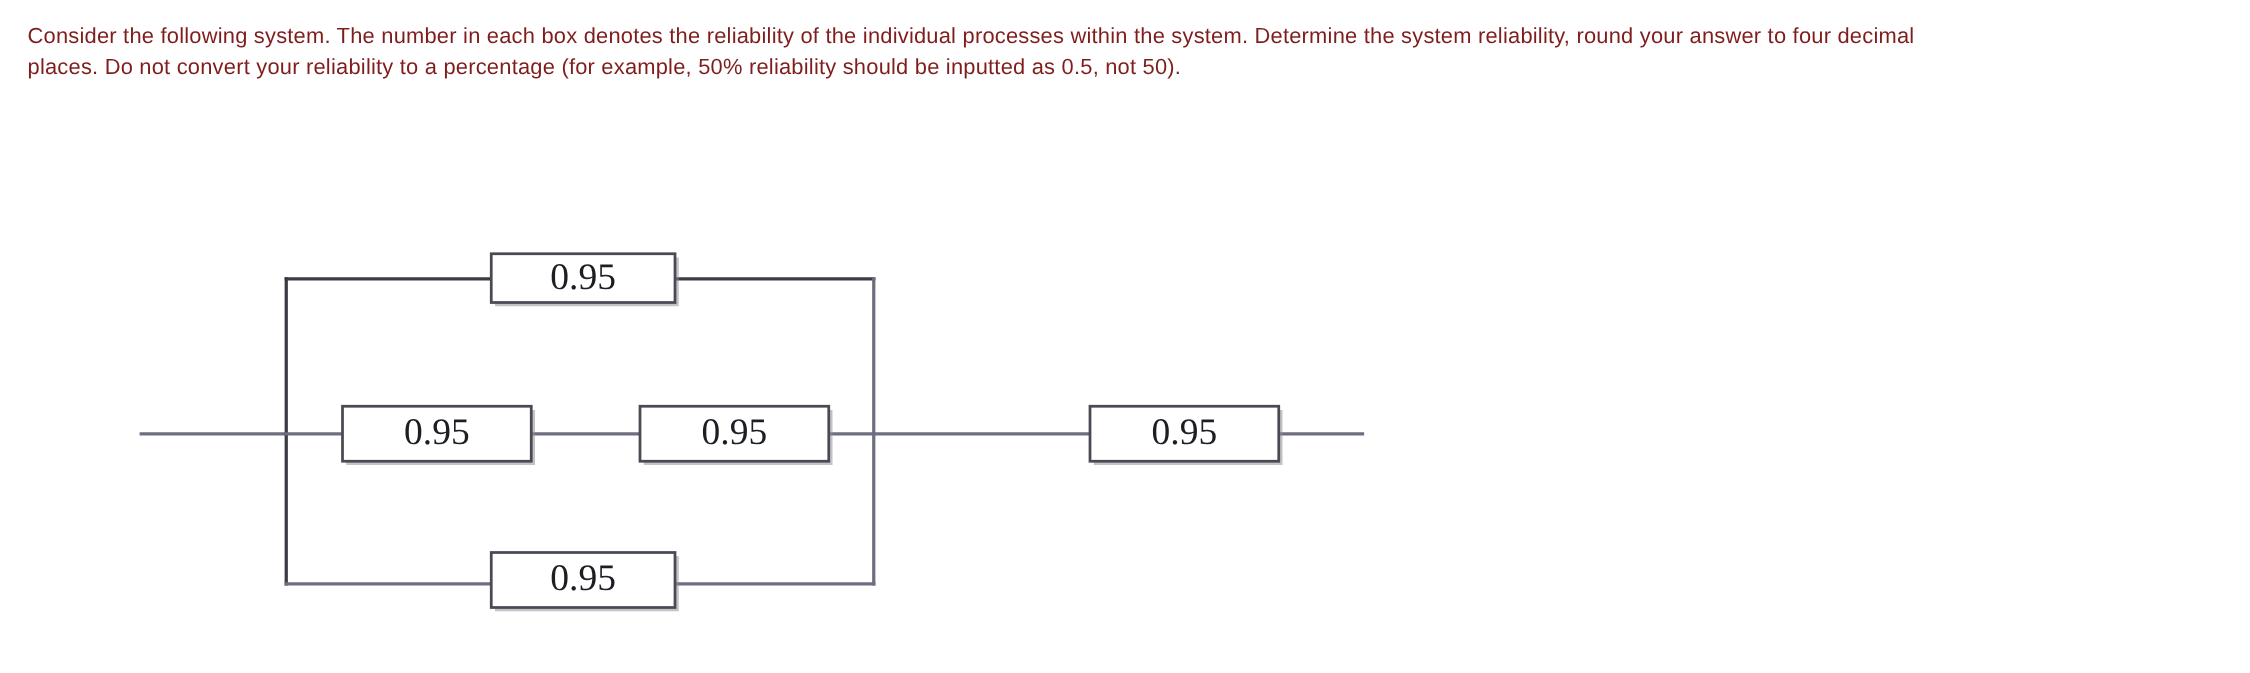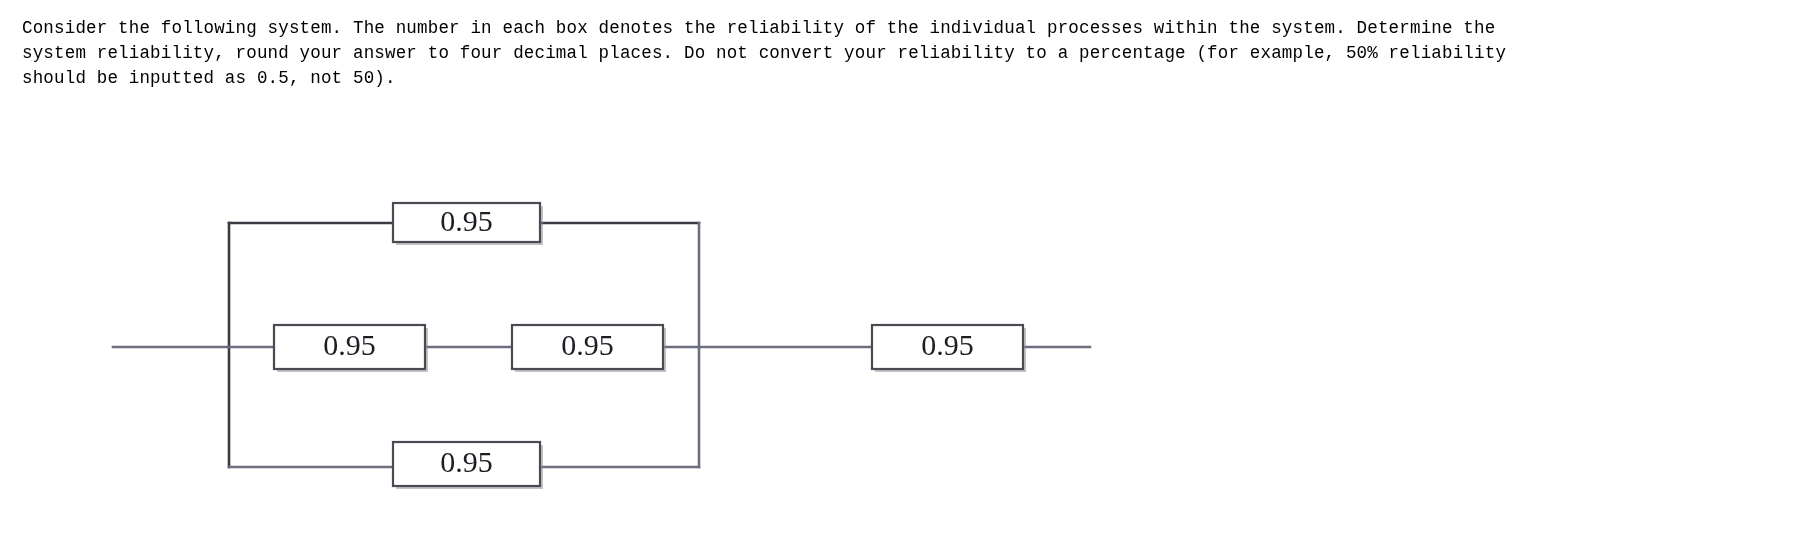--- a/index.html
+++ b/index.html
@@ -16,24 +16,24 @@
     font-family: "Liberation Sans", sans-serif;
     -webkit-font-smoothing: antialiased;
   }
 
   
   #question-prompt {
     position: absolute;
     left: 22px;
     top: 16px;
     width: 1520px;
-    font-family: Liberation Mono, monospace;
+    font-family: Liberation Sans, sans-serif;
     font-size: 17.5px;
     line-height: 25px;
-    color: #000000;
+    color: #7f1d1d;
     letter-spacing: 0.01em;
     white-space: pre-wrap;
   }
 
   
   #diagram-wrap {
     position: absolute;
     left: 0;
     top: 0;
     width: 1800px;

